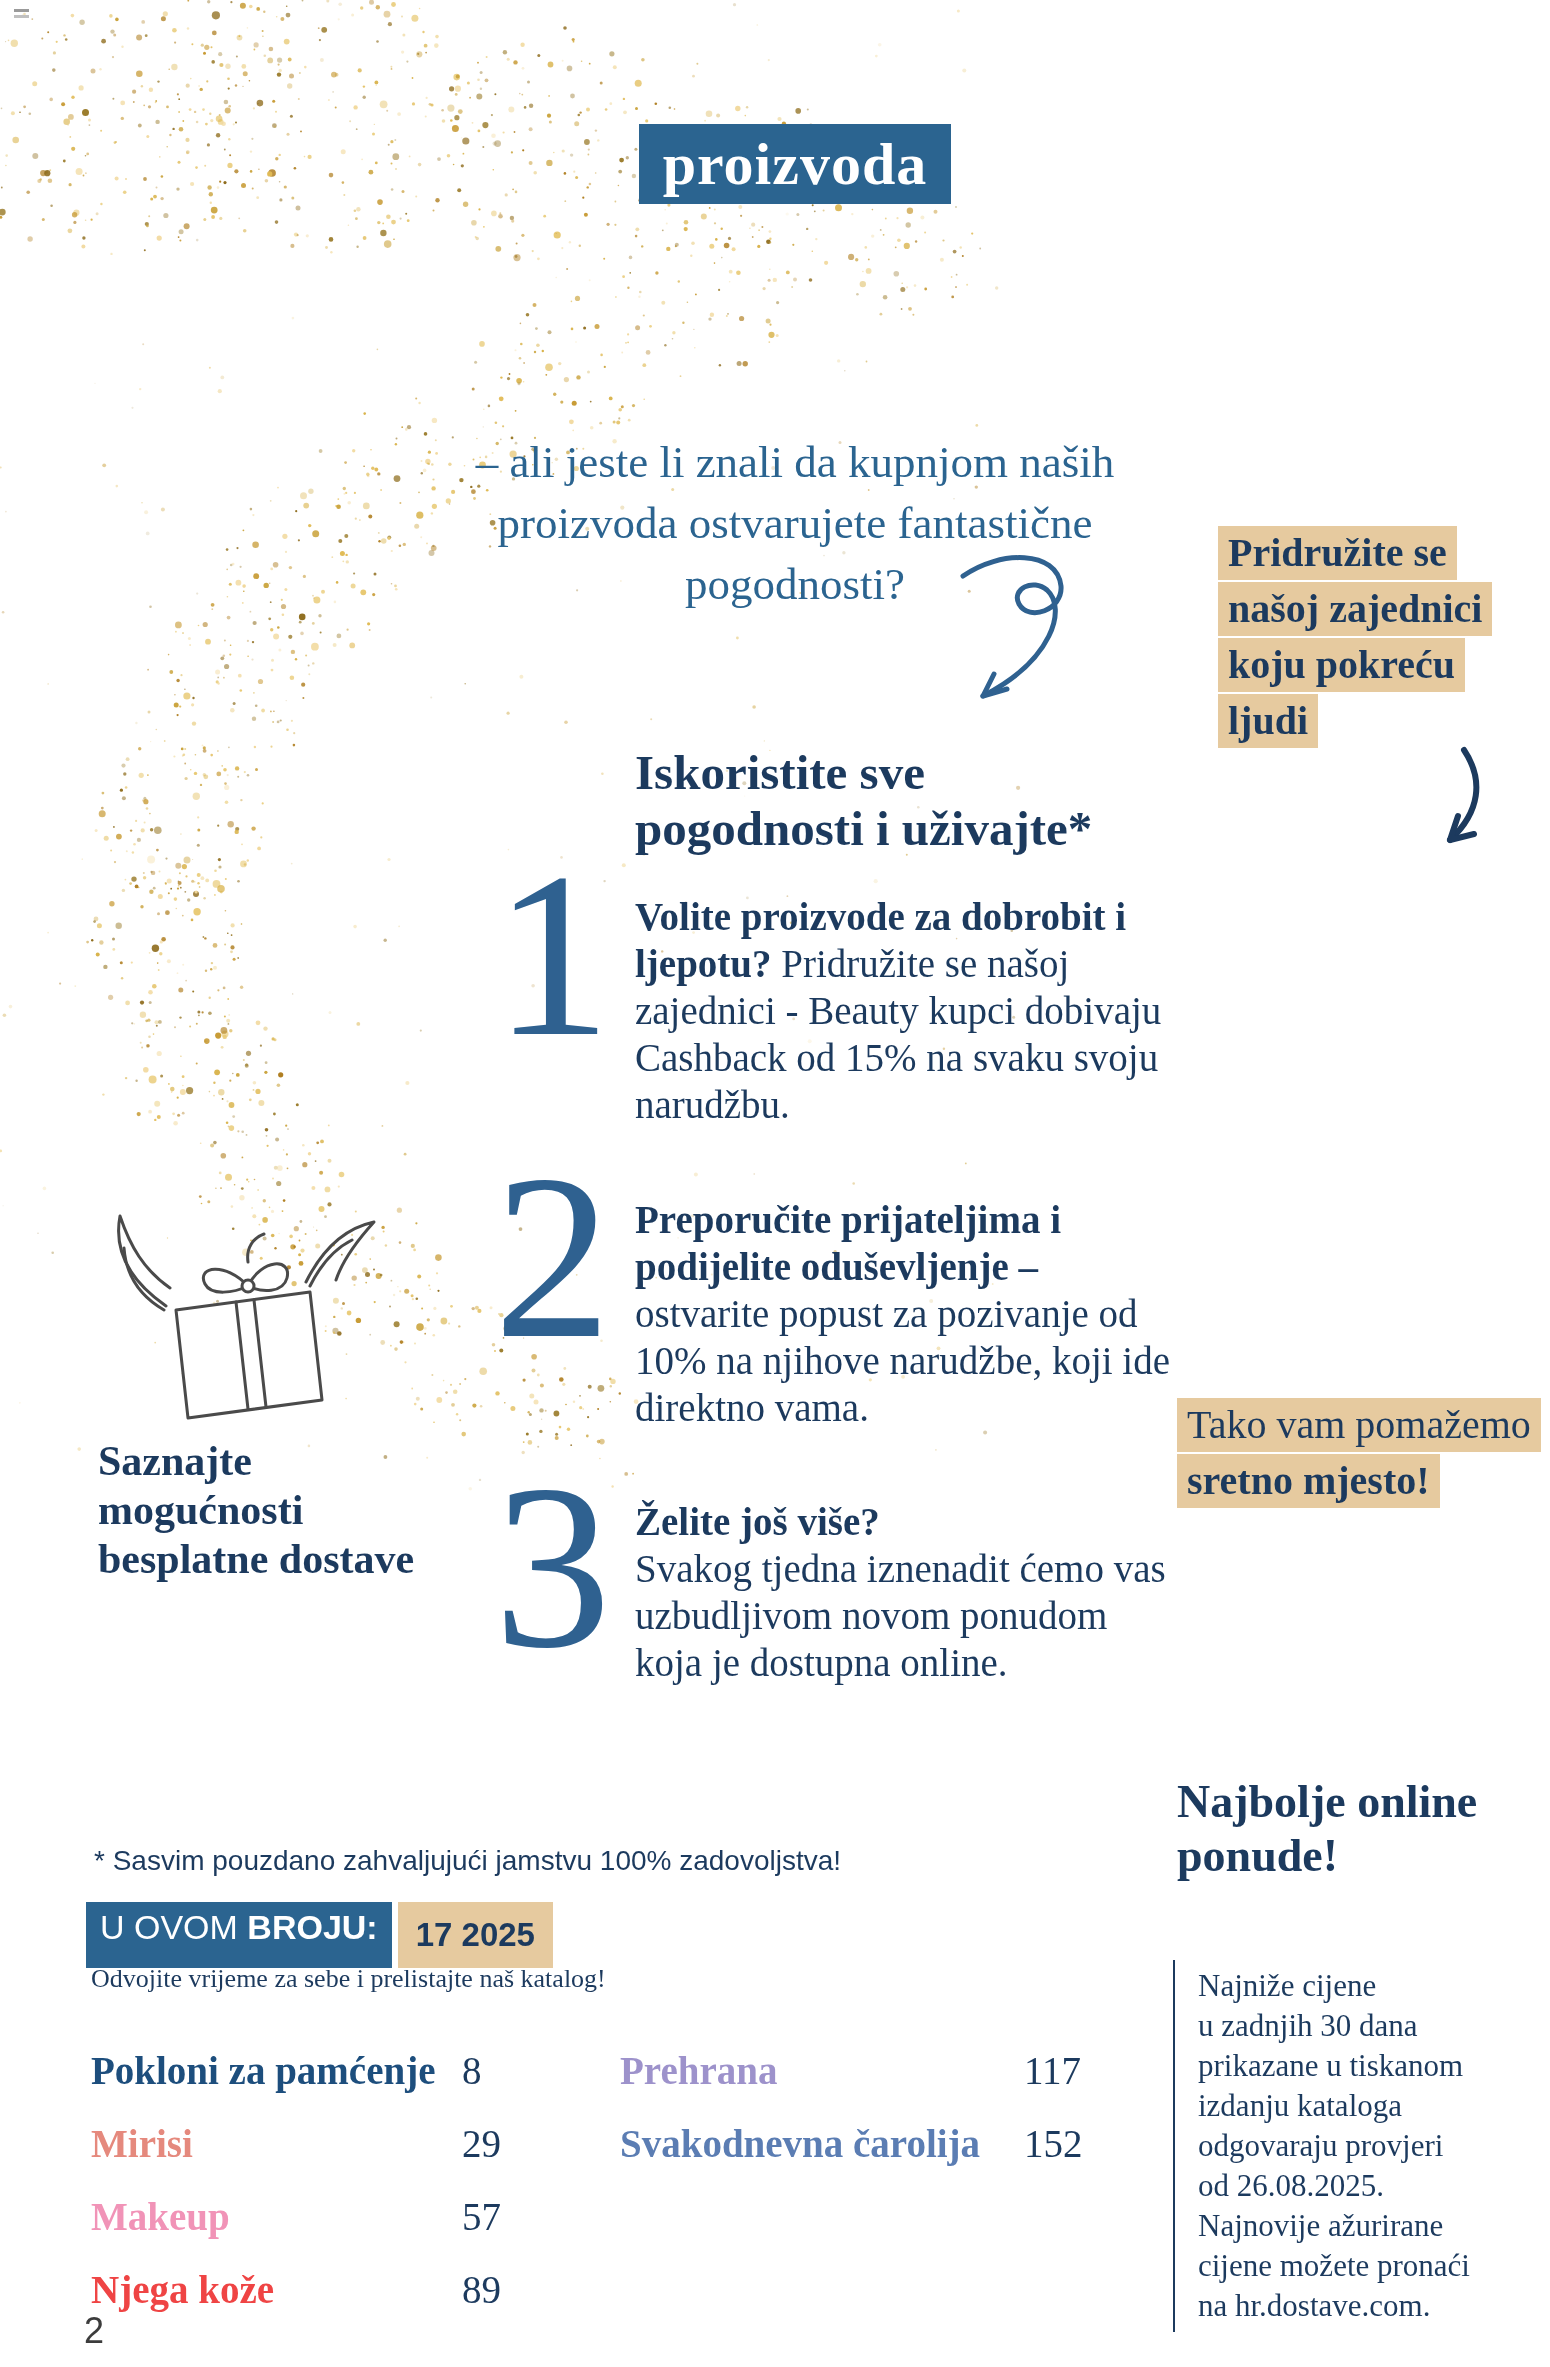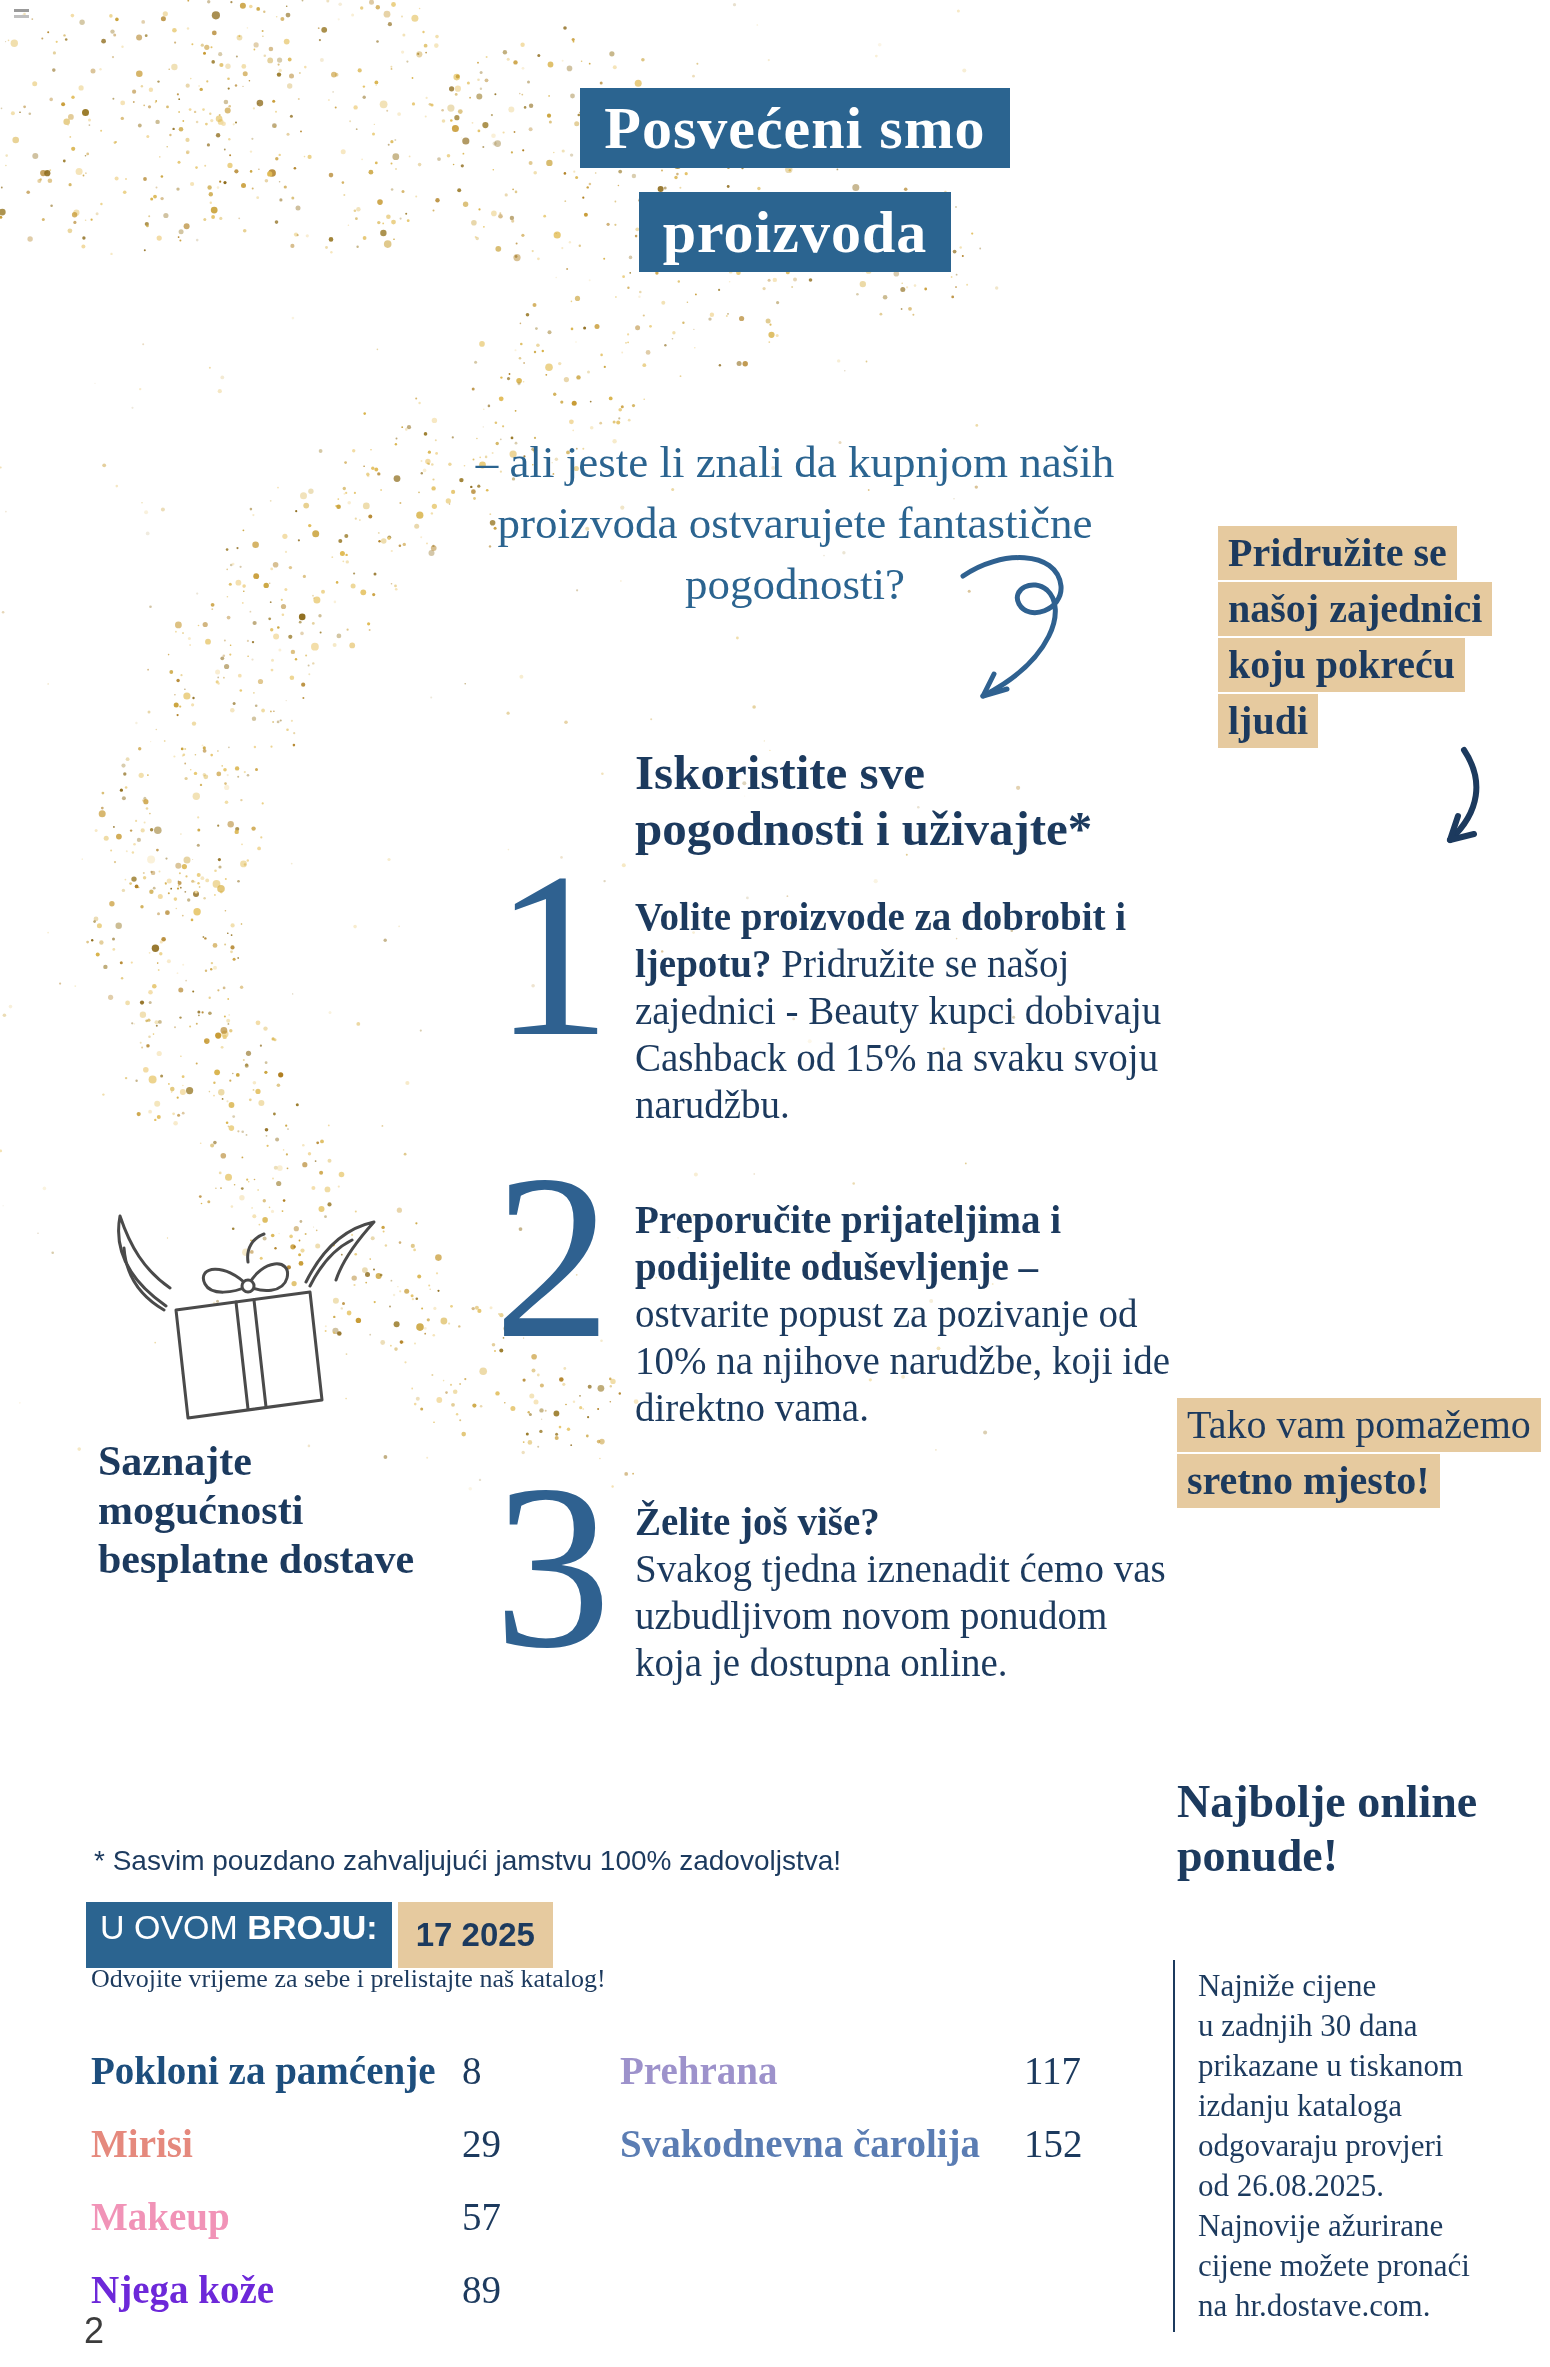--- a/index.html
+++ b/index.html
@@ -1840,21 +1840,21 @@
       <circle cx="857.4" cy="294.2" r="1.3" fill="#9a7b2a" opacity="0.39"></circle>
       <circle cx="79.2" cy="1449.1" r="1.8" fill="#e1bb56" opacity="0.34"></circle>
       <circle cx="134.1" cy="91.7" r="2.1" fill="#b07f22" opacity="0.57"></circle>
       <circle cx="750.1" cy="1417.6" r="0.6" fill="#c79a33" opacity="0.52"></circle>
       <circle cx="711.8" cy="1274.5" r="1.0" fill="#e1bb56" opacity="0.29"></circle>
     </svg>
 
   <div class="corner-mark"></div>
 
   <div class="title">
-    <span class="title-line">Posvećeni smo</span><br>
+    <br>
     <br>
     <span class="title-line">proizvoda</span>
   </div>
 
   <div class="subtitle">
     <span>– ali jeste li znali da kupnjom naših</span>
     <span>proizvoda ostvarujete fantastične</span>
     <span>pogodnosti?</span>
   </div>
 
@@ -1940,21 +1940,21 @@
   <div class="issue-bar">
     <div class="issue-label"><span>U OVOM </span><b>BROJU:</b></div>
     <div class="issue-num">17 2025</div>
   </div>
 
   <div class="toc-intro">Odvojite vrijeme za sebe i prelistajte naš katalog!</div>
   <div id="toc-col1" class="toc-col">
       <div class="toc-row"><span class="toc-label" style="color: rgb(29, 78, 125);">Pokloni za pamćenje</span><span class="toc-page">8</span></div>
       <div class="toc-row"><span class="toc-label" style="color: rgb(229, 137, 125);">Mirisi</span><span class="toc-page">29</span></div>
       <div class="toc-row"><span class="toc-label" style="color: rgb(241, 147, 183);">Makeup</span><span class="toc-page">57</span></div>
-      <div class="toc-row"><span class="toc-label" style="color: #6d28d9;">Njega kože</span><span class="toc-page">89</span></div>
+      <div class="toc-row"><span class="toc-label" style="color: #ef4444;">Njega kože</span><span class="toc-page">89</span></div>
     </div>
   <div id="toc-col2" class="toc-col">
       <div class="toc-row"><span class="toc-label" style="color: rgb(157, 146, 203);">Prehrana</span><span class="toc-page">117</span></div>
       <div class="toc-row"><span class="toc-label" style="color: rgb(91, 125, 179);">Svakodnevna čarolija</span><span class="toc-page">152</span></div>
     </div>
 
   <div class="price-divider"></div>
   <div id="price-note" class="price-note">
       <div>Najniže cijene</div>
       <div>u zadnjih 30 dana</div>

